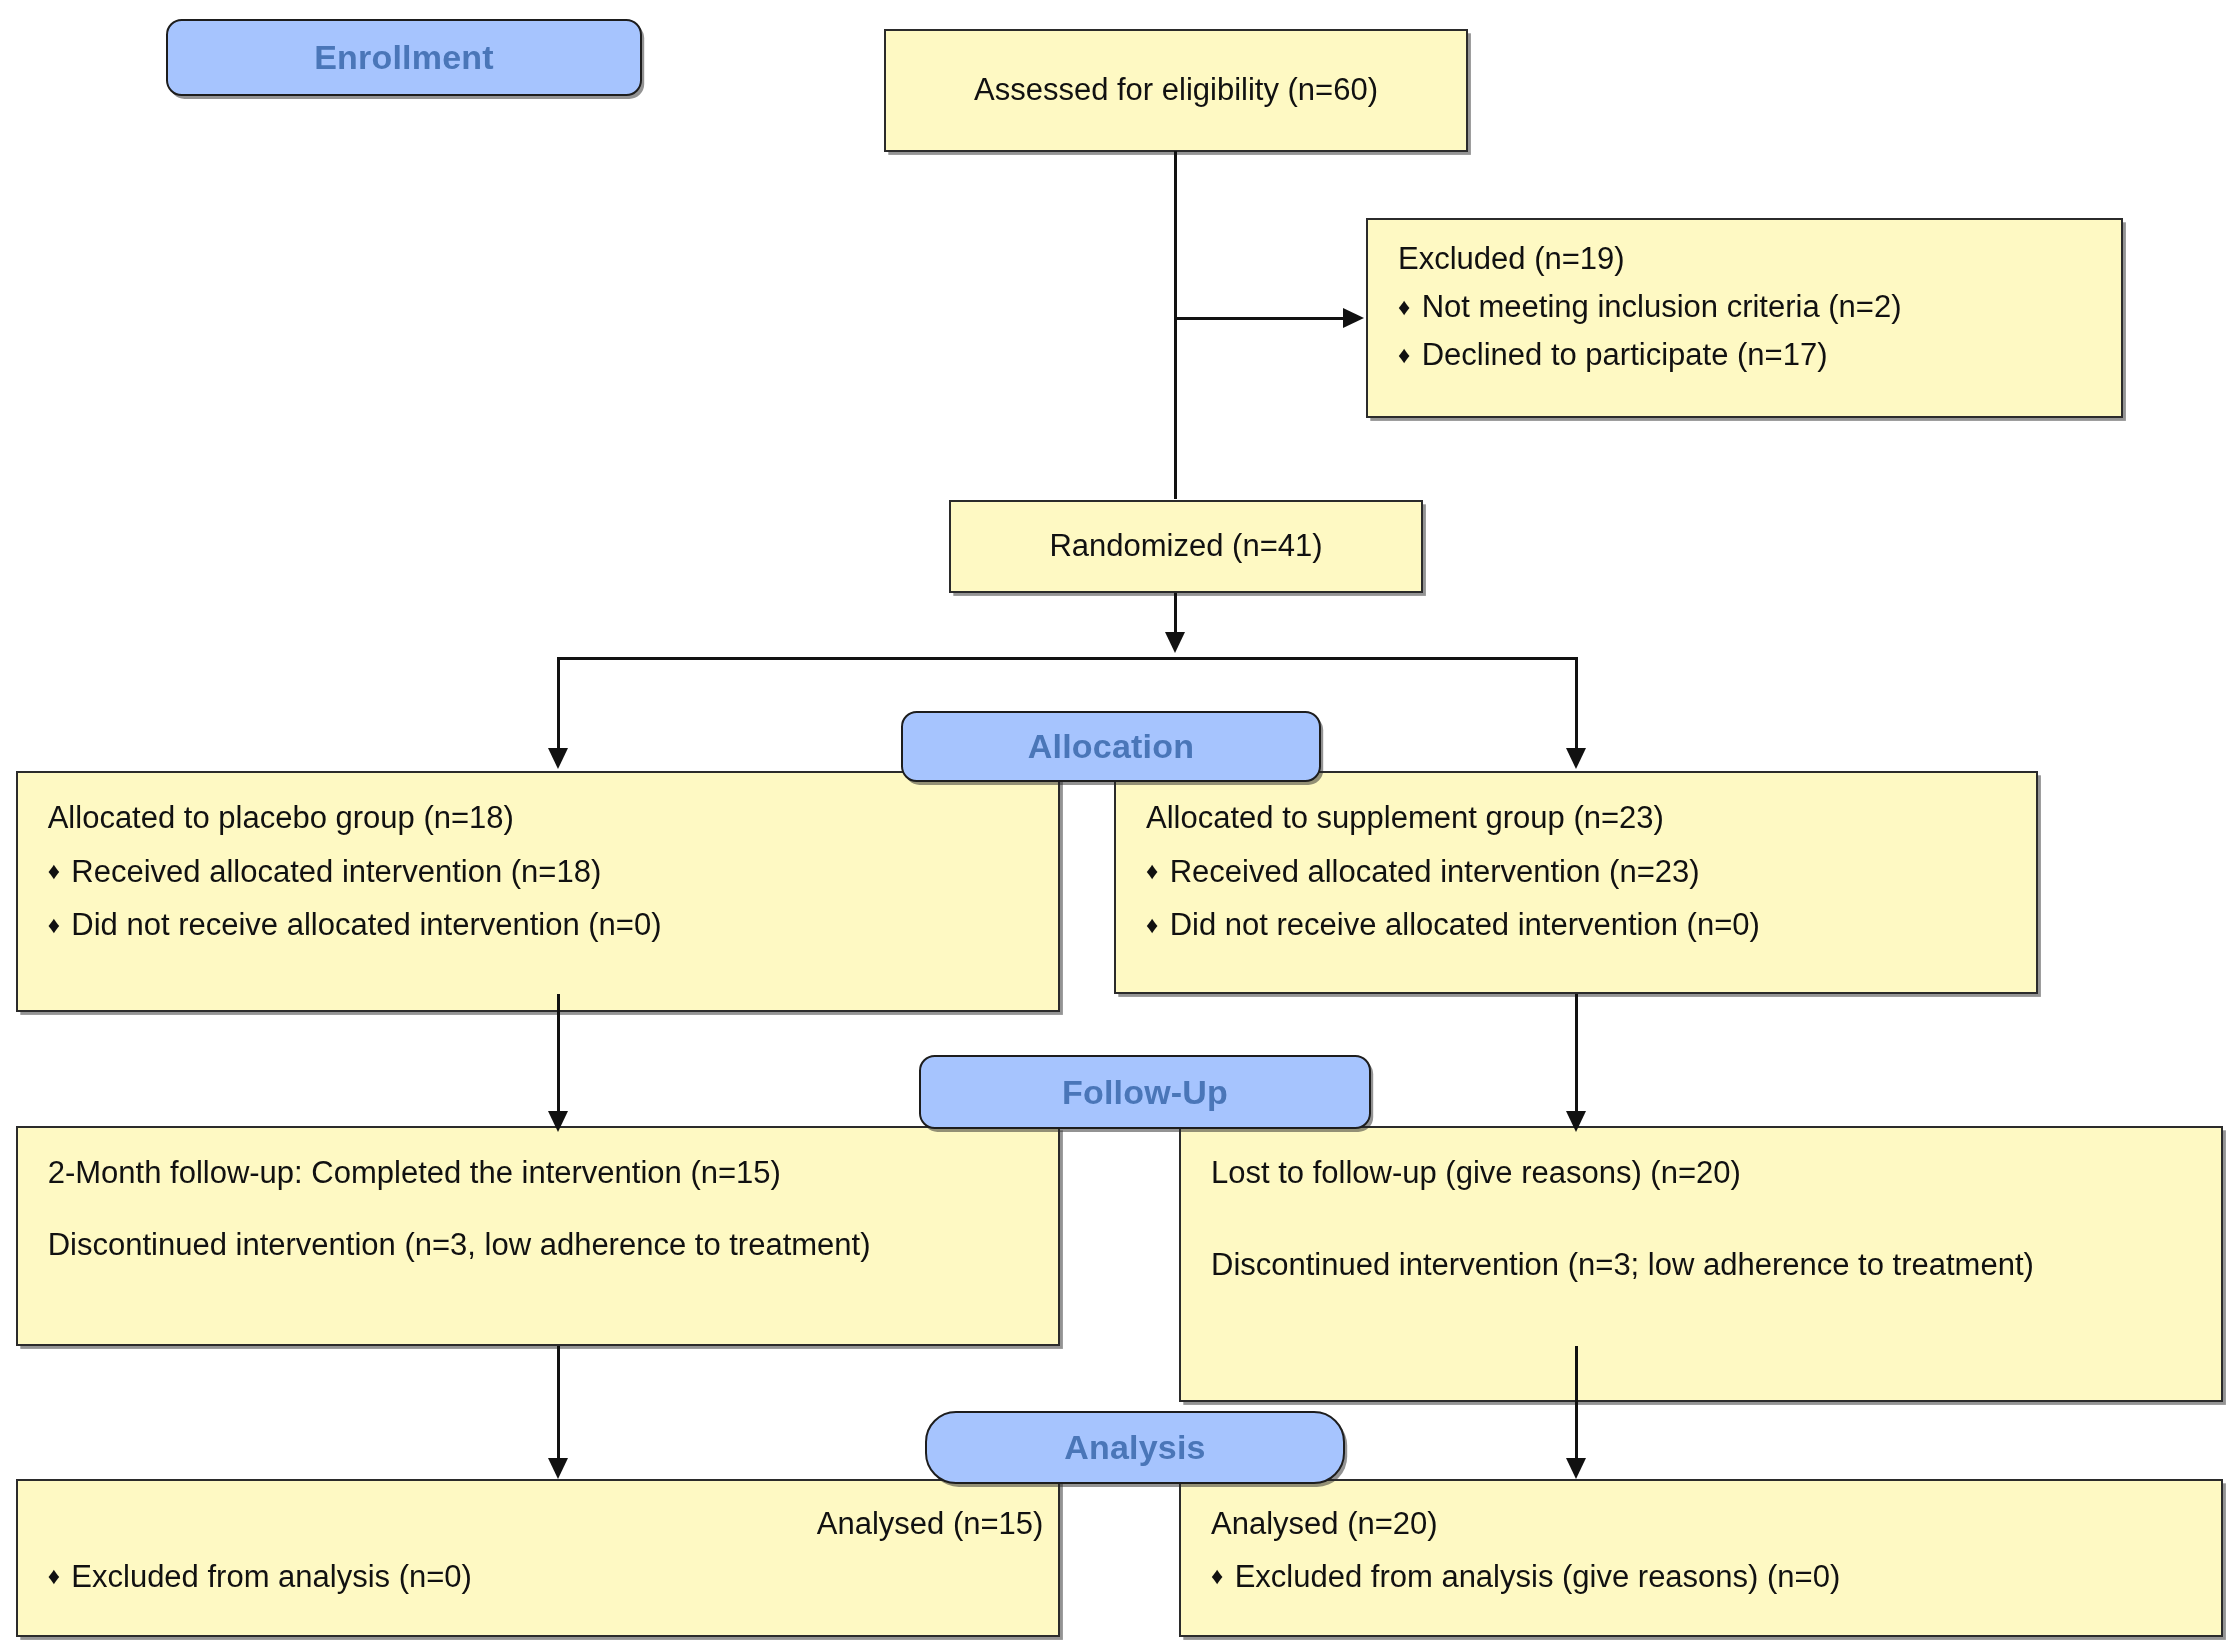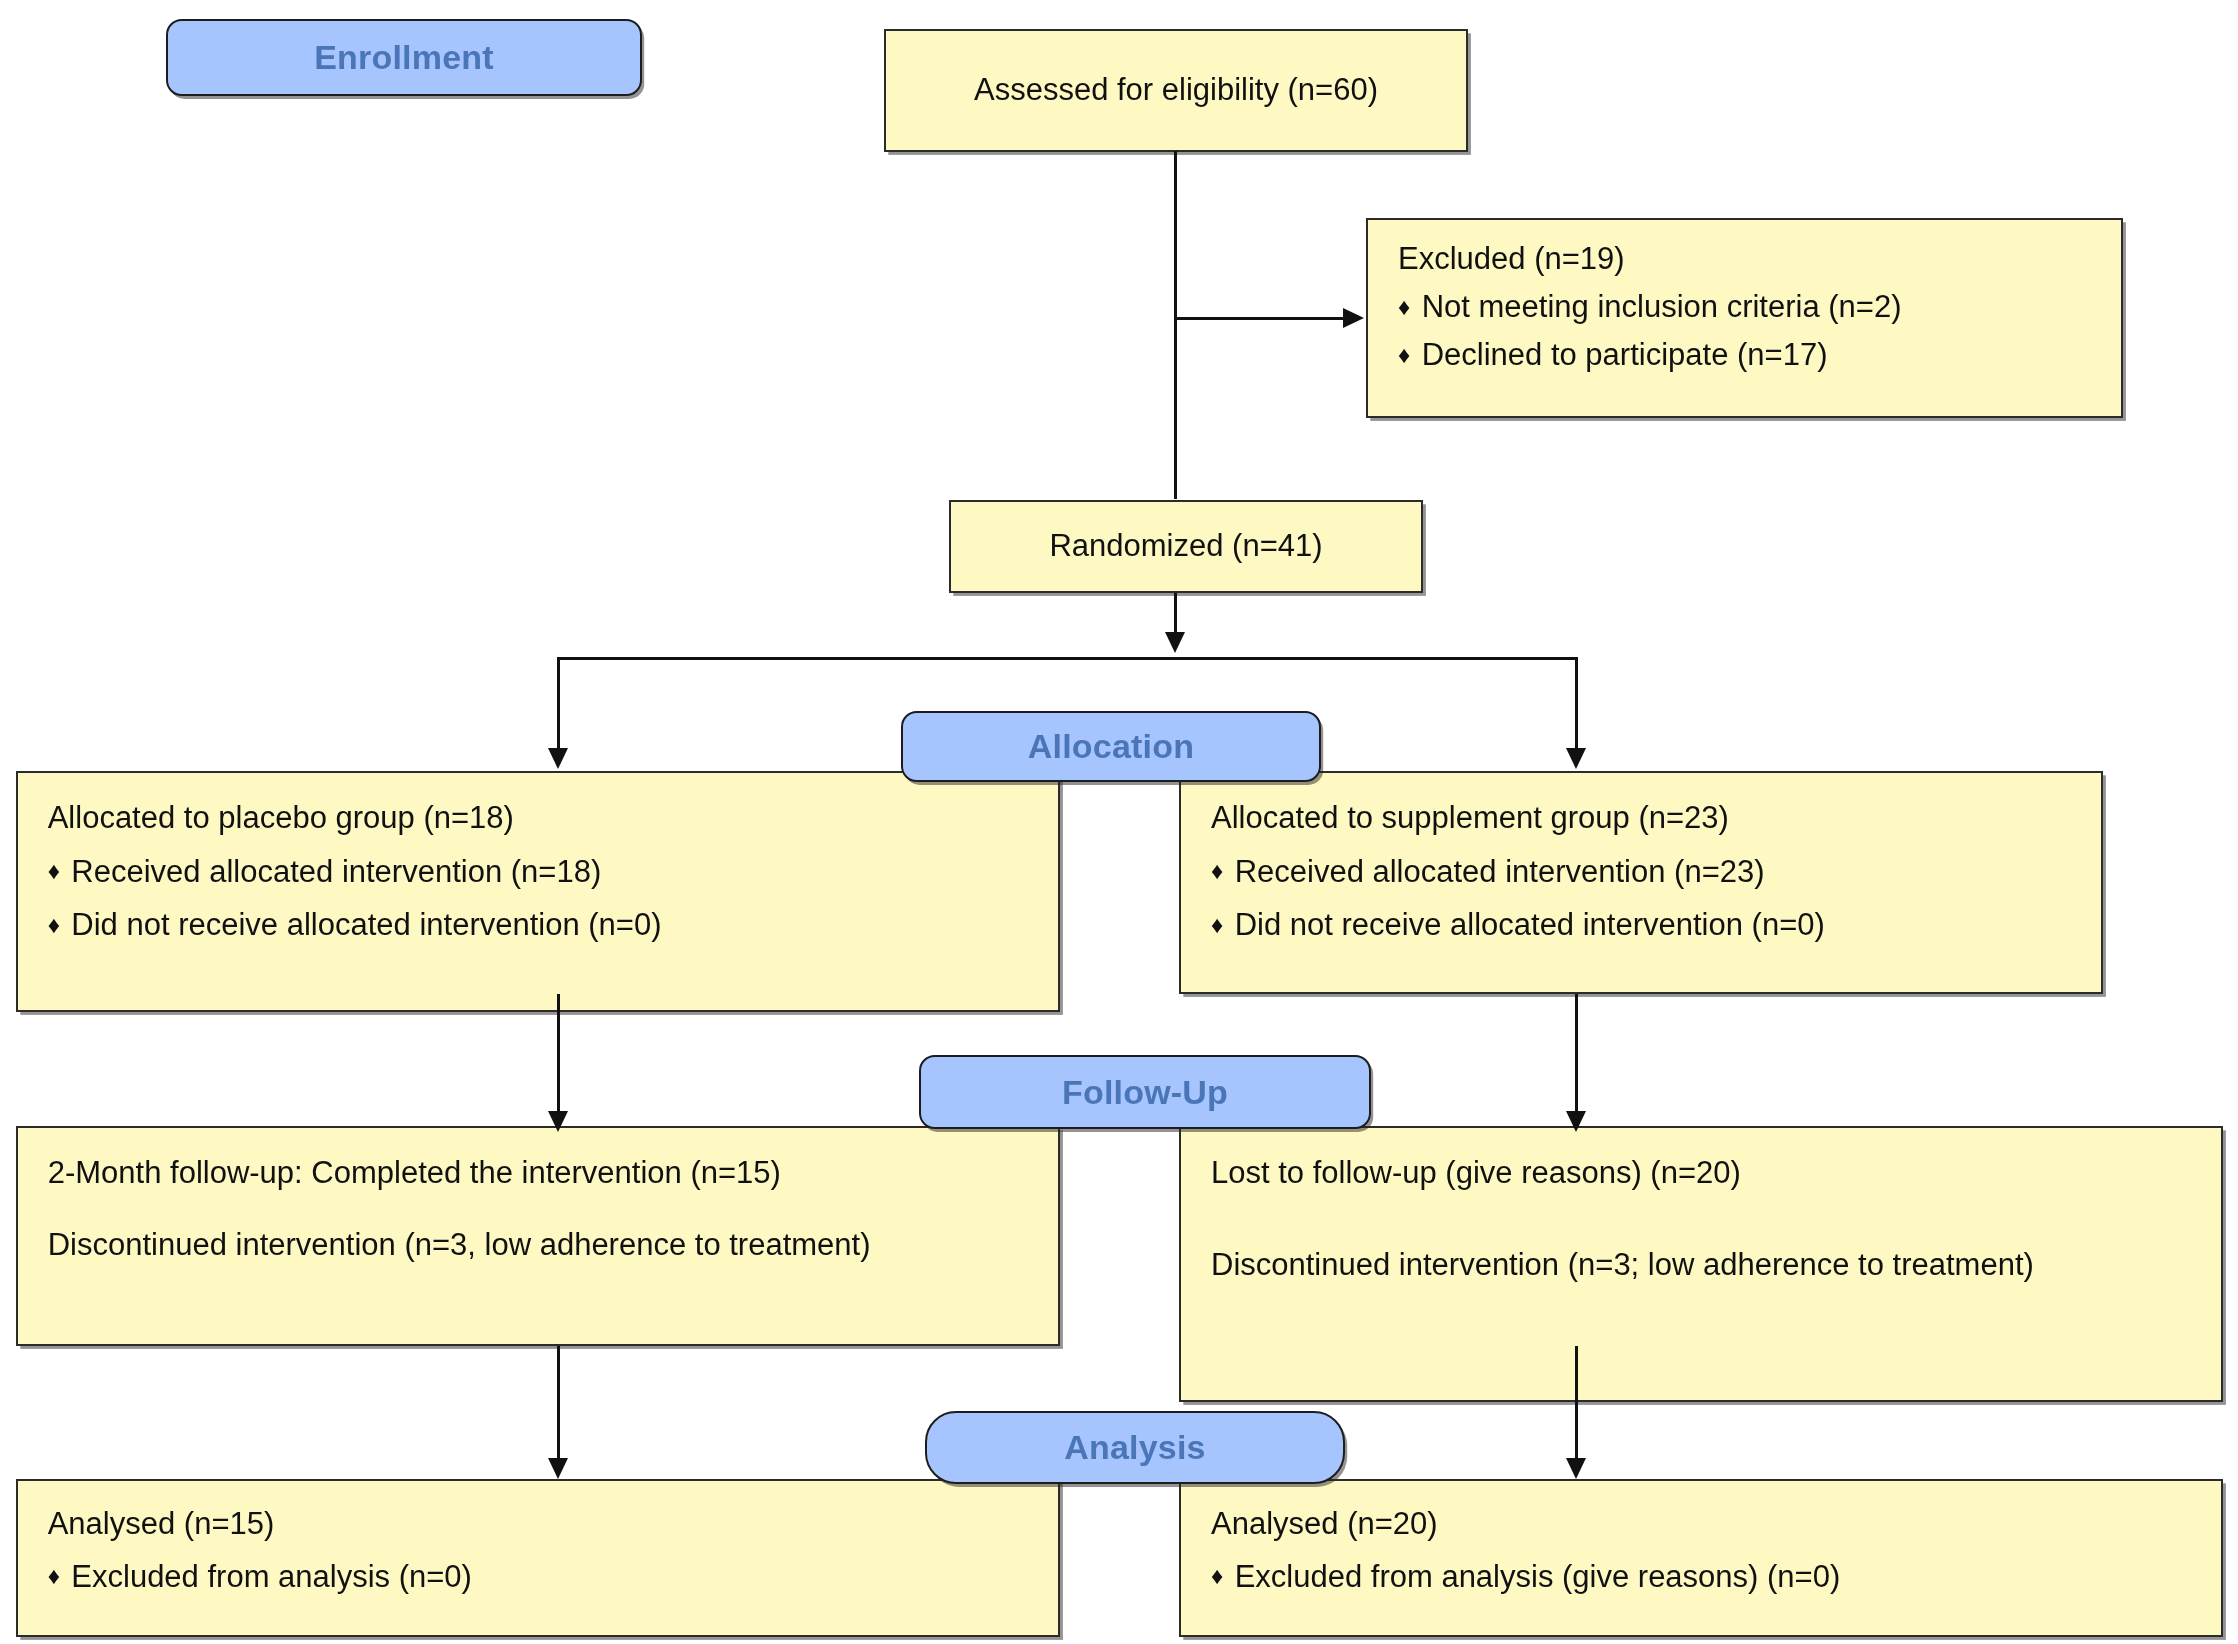--- a/index.html
+++ b/index.html
@@ -149,21 +149,21 @@
         <span class="dia">♦</span>
         <span class="line">Received allocated intervention (n=18)</span>
       </div>
       <div class="bullet-row" style="margin-top:21.4px;">
         <span class="dia">♦</span>
         <span class="line">Did not receive allocated intervention (n=0)</span>
       </div>
     </div>
   </div>
 
-  <div class="fbox" style="left:1179px; top:771px; width:924px; height:223px;">
+  <div class="fbox" style="left:1114px; top:771px; width:924px; height:223px;">
     <div class="pad" style="top:28.6px;">
       <div class="line">Allocated to supplement group (n=23)</div>
       <div class="bullet-row" style="margin-top:21.4px;">
         <span class="dia">♦</span>
         <span class="line">Received allocated intervention (n=23)</span>
       </div>
       <div class="bullet-row" style="margin-top:21.4px;">
         <span class="dia">♦</span>
         <span class="line">Did not receive allocated intervention (n=0)</span>
       </div>
@@ -195,21 +195,21 @@
 
   <div class="vline" style="left:557px; top:1346px; height:114px;"></div>
   <div class="arrow-down" style="left:548px; top:1458px;"></div>
   <div class="vline" style="left:1575px; top:1346px; height:114px;"></div>
   <div class="arrow-down" style="left:1566px; top:1458px;"></div>
 
   <div class="badge" style="left:925px; top:1411px; width:420px; height:73px;border-radius:31px;">
     <span>Analysis</span>
   </div>
 
-  <div class="fbox" style="left:15.7px; top:1479px; width:1044px; height:158px;">
+  <div class="fbox" style="left:15.7px; top:1479px; width:1044px; height:158px;text-align:right;">
     <div class="pad" style="top:27px;">
       <div class="line">Analysed (n=15)</div>
       <div class="bullet-row" style="margin-top:20px;">
         <span class="dia">♦</span>
         <span class="line">Excluded from analysis (n=0)</span>
       </div>
     </div>
   </div>
 
   <div class="fbox" style="left:1179px; top:1479px; width:1044px; height:158px;">

